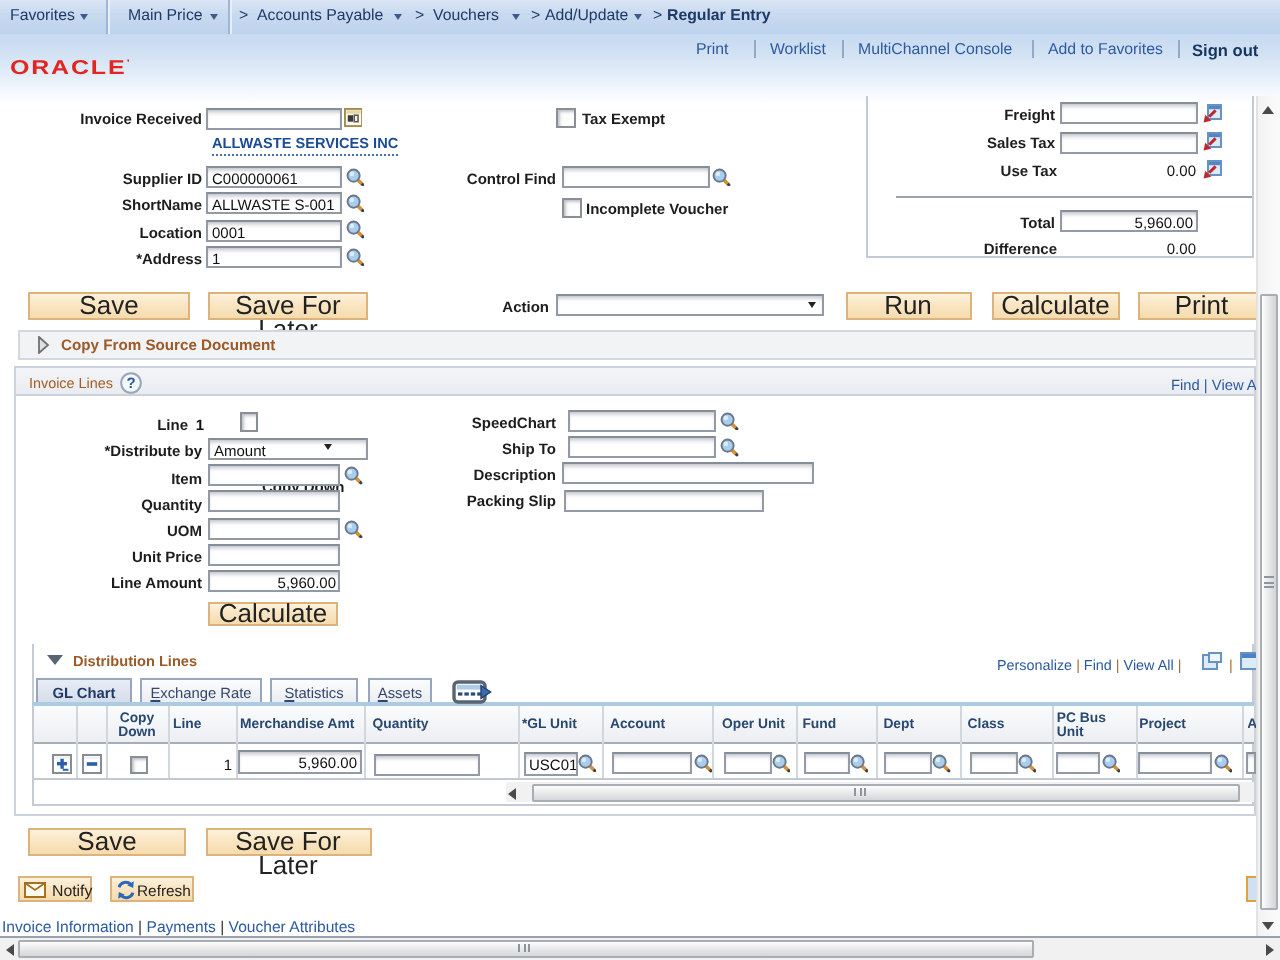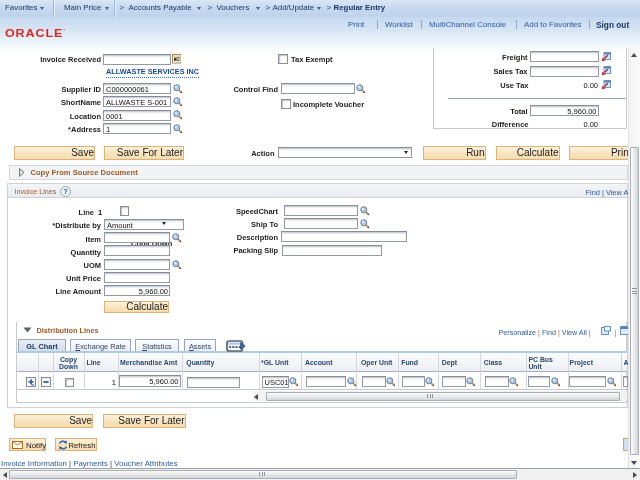--- a/index.html
+++ b/index.html
@@ -1,21 +1,21 @@
 <!DOCTYPE html>
 <html><head><meta charset="utf-8"><style>
 *{margin:0;padding:0;box-sizing:border-box;}
 html,body{width:640px;height:480px;overflow:hidden;}
 #page{position:relative;width:640px;height:480px;background:#fff;font-family:"Liberation Sans",sans-serif;overflow:hidden;}
 .ab{position:absolute;}
 .lbl{position:absolute;font-size:7.5px;font-weight:bold;color:#1d1d1d;text-align:right;white-space:nowrap;line-height:8px;}
 .val{position:absolute;font-size:7.5px;color:#111;white-space:nowrap;line-height:8px;}
 .inp{position:absolute;background:#fff;border:1px solid #939aa5;border-top-color:#848e9a;height:11px;font-size:7.5px;color:#111;line-height:9px;padding:1px 1px 1px 2px;white-space:nowrap;overflow:hidden;box-shadow:inset 0 2px 2px -1px rgba(125,130,140,0.5);}
 .inp.num{text-align:right;}
-.btn{position:absolute;background:linear-gradient(180deg,#fdf2dd 0%,#f9e5c2 45%,#f5dcae 100%);border:1px solid #dcb37c;height:14px;font-size:10px;color:#222;text-align:right;line-height:12px;}
+.btn{position:absolute;background:linear-gradient(180deg,#fdf2dd 0%,#f9e5c2 45%,#f5dcae 100%);border:1px solid #dcb37c;height:14px;font-size:13px;color:#222;text-align:center;line-height:12px;}
 .cb{position:absolute;width:10px;height:10px;background:#fdfdfd;border:1px solid #8a8f96;box-shadow:inset 1px 1px 1.5px #bfc3c9;}
 .link{color:#2b5aa1;text-decoration:none;}
 .sect{position:absolute;font-size:7.7px;font-weight:bold;color:#9c5a28;white-space:nowrap;}
 .blink{position:absolute;font-size:7.4px;color:#2b5aa1;white-space:nowrap;}
 .tri-d{width:0;height:0;border-left:3.5px solid transparent;border-right:3.5px solid transparent;border-top:4px solid #4d5a6e;position:absolute;}
 .gh{position:absolute;font-size:6.9px;font-weight:bold;color:#29486f;line-height:7.5px;white-space:nowrap;}
 .gline{position:absolute;background:#d2d6dd;}
 </style></head><body>
 <div id="page">
 <div class="ab" style="left:0;top:0;width:640px;height:17px;background:linear-gradient(180deg,#dae6f5 0%,#c9daf0 40%,#bdd2ec 100%);"></div>

